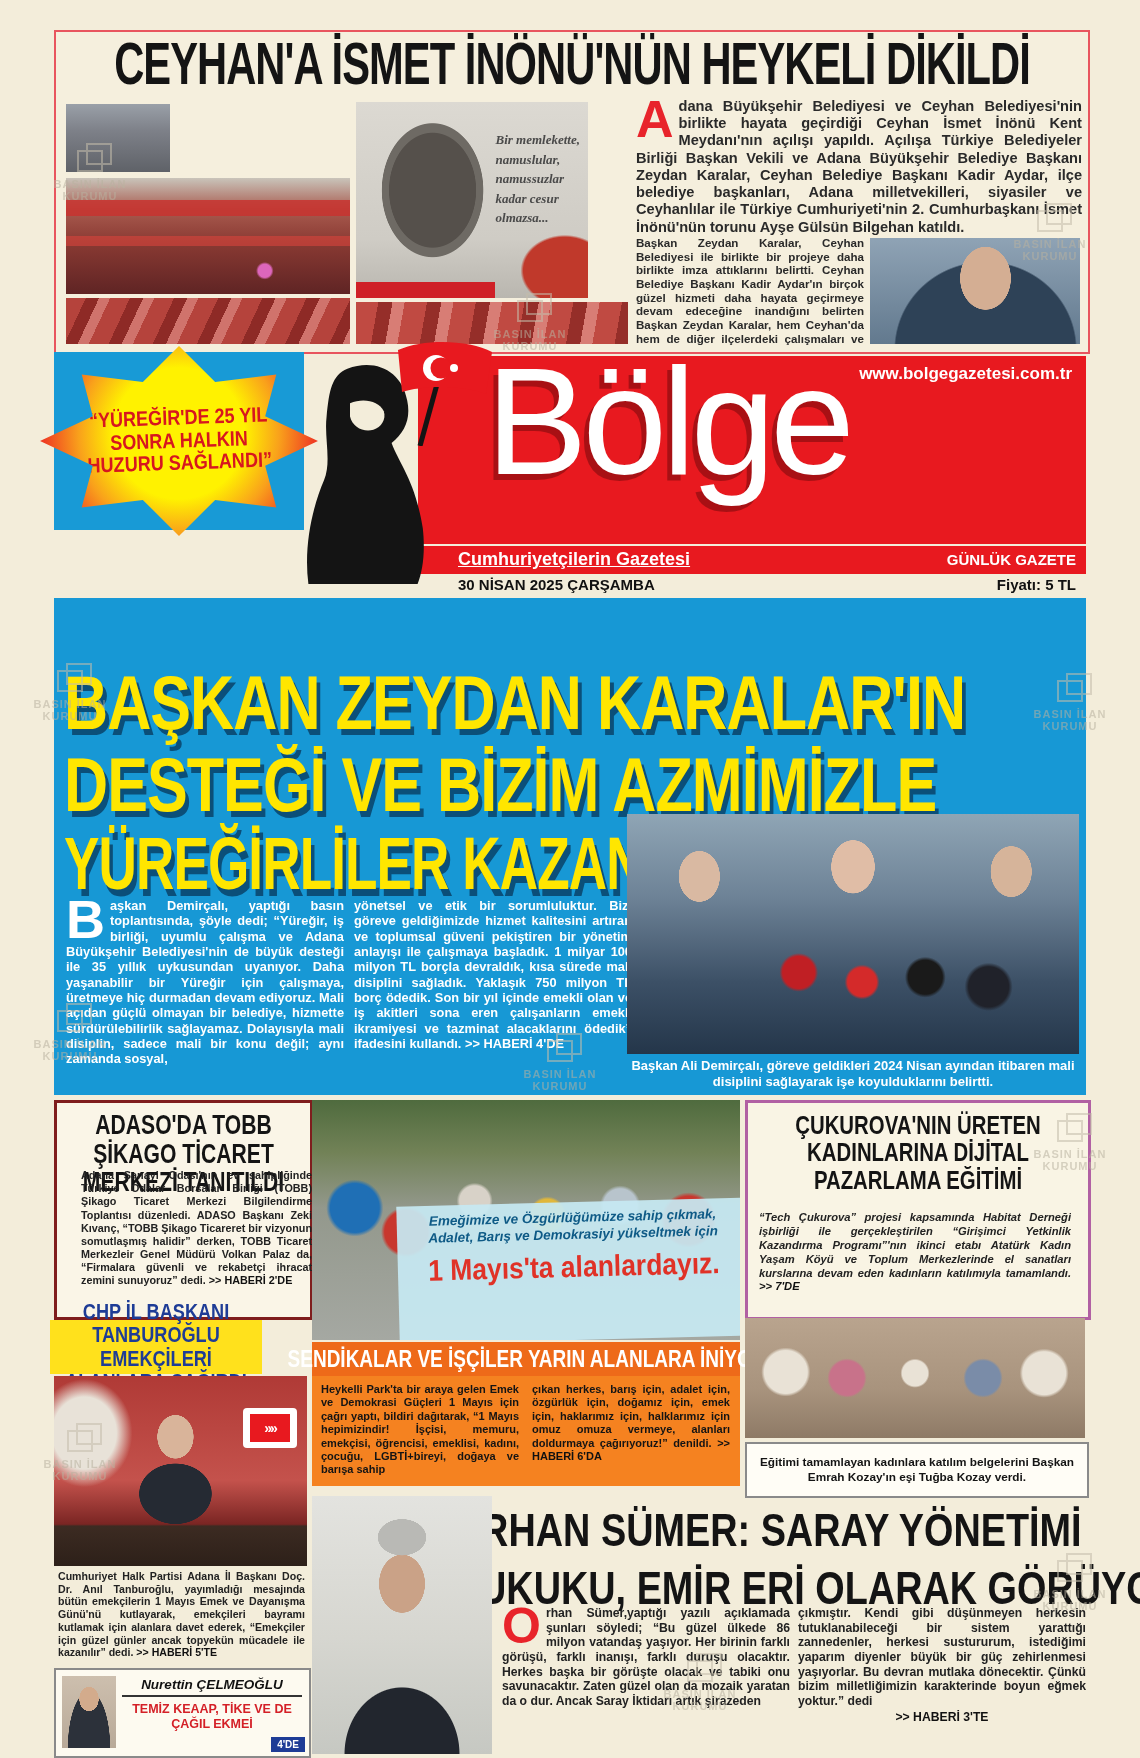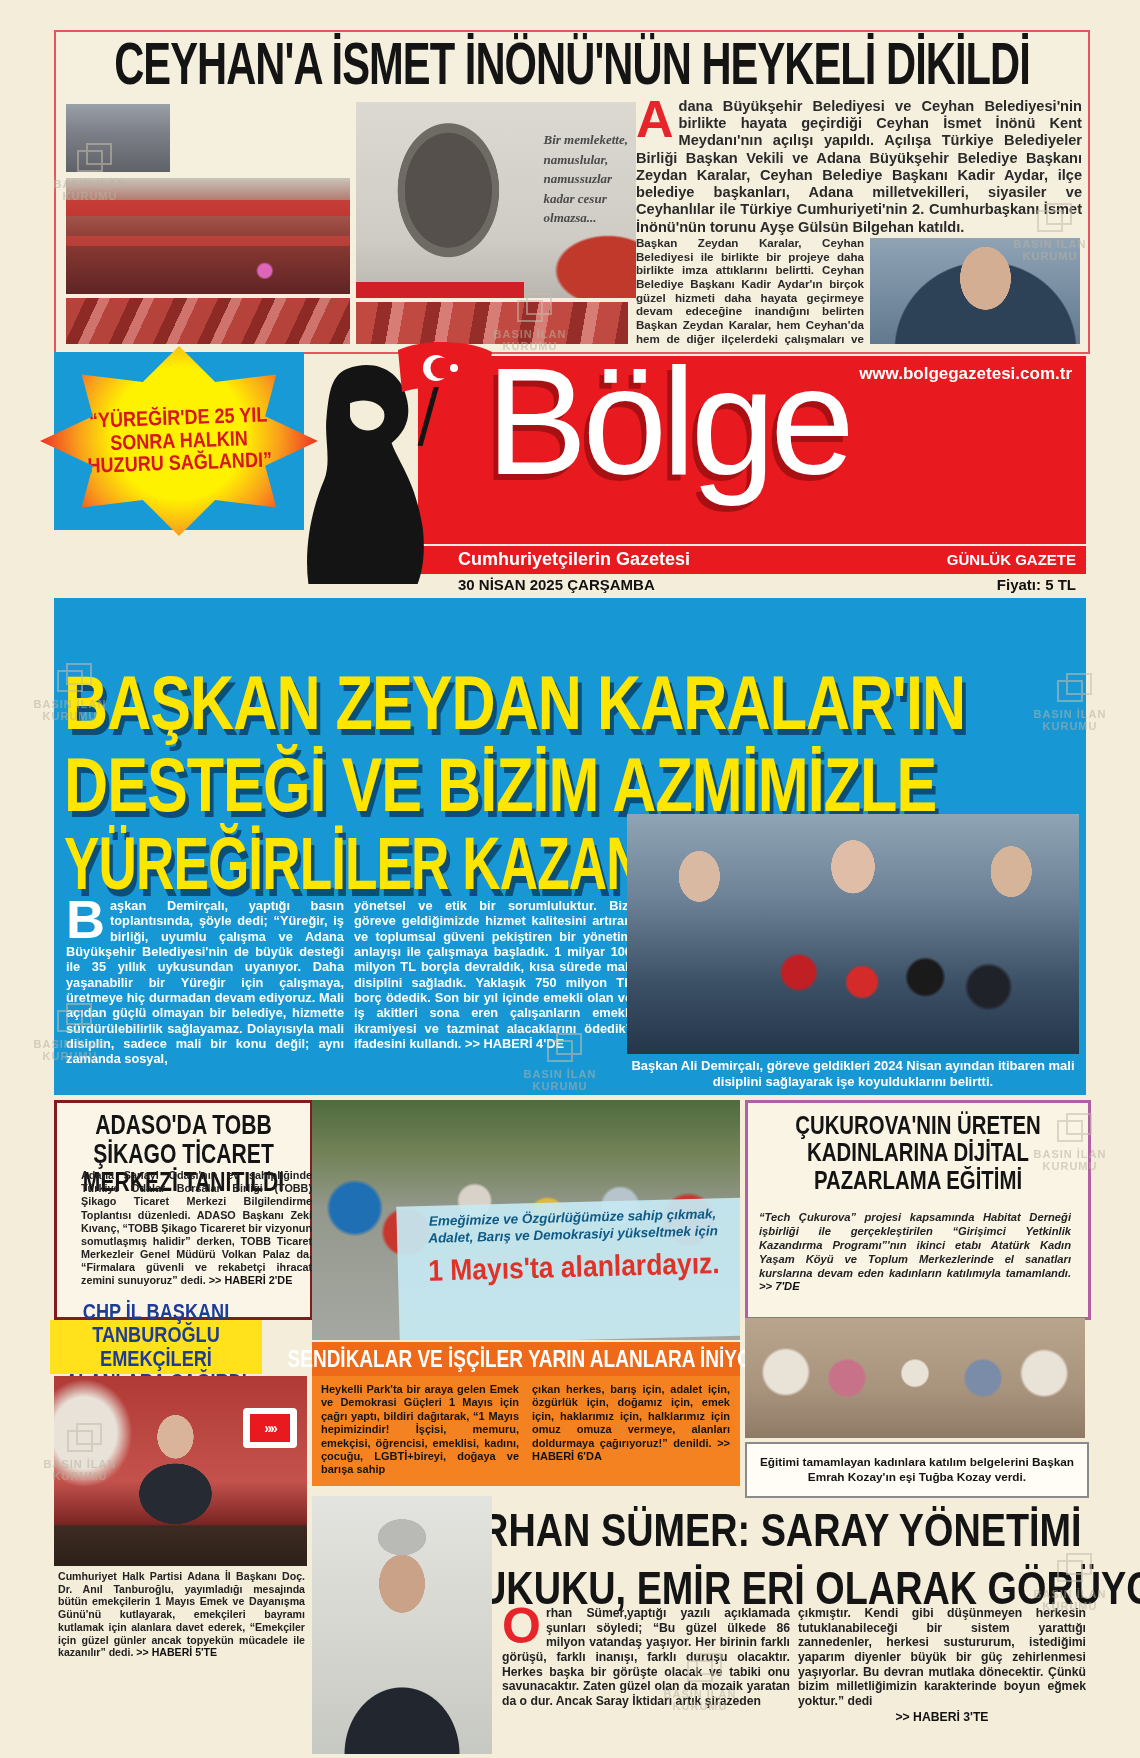--- a/index.html
+++ b/index.html
@@ -25,21 +25,21 @@
   
   #blue-patch{left:54px;top:352px;width:250px;height:178px;background:#189ad6;position:absolute;}
   #starburst{position:absolute;left:40px;top:346px;width:278px;height:190px;background:radial-gradient(circle at 50% 46%,#fff200 0 38%,#f9a11b 58%,#ef3e23 78%);clip-path:polygon(100% 50%,81% 63%,85% 85%,63% 81%,50% 100%,37% 81%,15% 85%,19% 63%,0% 50%,19% 37%,15% 15%,37% 19%,50% 0%,63% 19%,85% 15%,81% 37%);display:flex;align-items:center;justify-content:center;z-index:5;}
   #starburst-text{color:#d7161f;font-weight:900;font-size:19px;line-height:1.08;text-align:center;width:200px;transform:rotate(-2deg) scale(.95,1.1);}
   #masthead-red{left:418px;top:356px;width:668px;height:188px;background:#e8191f;position:absolute;}
   #masthead-site{position:absolute;right:14px;top:8px;color:#fff;font-weight:bold;font-size:17px;}
   #masthead-logo{position:absolute;left:68px;top:-26px;color:#fff;font-weight:400;font-size:152px;letter-spacing:-5px;line-height:1.2;text-shadow:-5px 6px 0 rgba(50,0,0,.35);}
   #ataturk{position:absolute;left:298px;top:358px;width:130px;height:226px;z-index:4;}
   #flag{position:absolute;left:380px;top:336px;width:120px;height:110px;z-index:6;}
   #tagline-row{left:330px;top:546px;width:756px;height:28px;background:#e8191f;position:absolute;color:#fff;}
-  #tagline{position:absolute;left:128px;top:3px;font-size:18px;font-weight:900;}
+  #tagline{position:absolute;left:128px;top:3px;font-size:18px;font-weight:900;text-decoration:underline;}
   #daily{position:absolute;right:10px;top:5px;font-size:15px;font-weight:900;}
   #date-row{left:330px;top:576px;width:756px;height:22px;position:absolute;color:#111;}
   #date{position:absolute;left:128px;top:0;font-size:15px;font-weight:900;}
   #price{position:absolute;right:10px;top:0;font-size:15px;font-weight:900;}
   
   #blue-block{left:54px;top:598px;width:1032px;height:497px;background:#1798d5;position:absolute;overflow:hidden;}
   #kicker{position:absolute;left:14px;top:5px;width:1004px;color:#fff;font-weight:900;font-size:24px;line-height:1.13;}
   .hl{position:absolute;left:10px;color:#ffe600;font-weight:900;line-height:1;text-shadow:4px 5px 0 #0b4f79;letter-spacing:-1px;transform-origin:left top;white-space:nowrap;}
   #hl1{top:66px;font-size:63px;transform:scale(.97,1.22);}
   #hl2{top:148px;font-size:63px;transform:scale(.97,1.22);}
@@ -105,21 +105,21 @@
     <div class="photo" style="left:10px;top:72px;width:104px;height:68px;background:linear-gradient(180deg,#9aa0a8 0%,#7d8088 40%,#5f6268 100%),radial-gradient(circle at 30% 60%,#c23 0 8%,transparent 9%);"></div>
 
 
     <div class="photo" style="left:10px;top:146px;width:284px;height:116px;background:radial-gradient(circle at 70% 80%,#d6b 0 3%,transparent 4%),linear-gradient(180deg,#c9c4ba 0%,#a85a4e 28%,#8a3a33 55%,#5f2424 100%);">
       <div class="abs" style="left:0;top:22px;width:100%;height:16px;background:#c8332f;opacity:.85;"></div>
       <div class="abs" style="left:0;top:58px;width:100%;height:10px;background:#d8443c;opacity:.6;"></div>
     </div>
 
     <div class="photo" style="left:10px;top:266px;width:284px;height:46px;background:repeating-linear-gradient(115deg,#b5433c 0 18px,#8e2a26 18px 30px,#d0736c 30px 40px);"></div>
 
-    <div class="photo" style="left:300px;top:70px;width:280px;height:196px;background:radial-gradient(ellipse 72px 95px at 33% 45%,#55504b 0 60%,#6e6a64 61% 70%,transparent 71%),radial-gradient(ellipse at 90% 86%,#c0392b 0 14%,transparent 15%),linear-gradient(180deg,#dcd9d2 0%,#cfccc5 70%,#b9b6af 100%);">
+    <div class="photo" style="left:300px;top:70px;width:232px;height:196px;background:radial-gradient(ellipse 72px 95px at 33% 45%,#55504b 0 60%,#6e6a64 61% 70%,transparent 71%),radial-gradient(ellipse at 90% 86%,#c0392b 0 14%,transparent 15%),linear-gradient(180deg,#dcd9d2 0%,#cfccc5 70%,#b9b6af 100%);">
       <div class="quote-lines">
         <div>Bir memlekette,</div>
         <div>namuslular,</div>
         <div>namussuzlar</div>
         <div>kadar cesur</div>
         <div>olmazsa...</div>
       </div>
       <div class="abs" style="left:0;bottom:0;width:60%;height:16px;background:#cf2027;"></div>
     </div>
 
@@ -208,20 +208,26 @@
          radial-gradient(ellipse 80px 90px at 12% 30%,#e8e2d8 0 40%,transparent 60%),
          linear-gradient(180deg,#b03a36 0%,#c4524c 55%,#7a2523 78%,#3c2b22 79%,#2d2019 100%);">
     <div id="chp-logo">
       <div id="chp-logo-inner">»»</div>
     </div>
   </div>
   <div id="chp-body">
     <span>Cumhuriyet Halk Partisi Adana İl Başkanı Doç. Dr. Anıl Tanburoğlu, yayımladığı mesajında bütün emekçilerin 1 Mayıs Emek ve Dayanışma Günü'nü kutlayarak, emekçileri bayramı kutlamak için alanlara davet ederek, “Emekçiler için güzel günler ancak topyekün mücadele ile kazanılır” dedi. </span><span class="more">&gt;&gt; HABERİ 5'TE</span>
   </div>
 
+  <div id="celmeoglu-box">
+    <div id="celmeoglu-photo" class="photo" style="background:radial-gradient(ellipse 16px 20px at 50% 32%,#d3ab8c 0 60%,transparent 61%),radial-gradient(ellipse at 50% 100%,#2c313a 0 55%,transparent 56%),linear-gradient(180deg,#cdbfae 0%,#b8a998 100%);"></div>
+    <div id="celmeoglu-name">Nurettin ÇELMEOĞLU</div>
+    <div id="celmeoglu-title">TEMİZ KEAAP, TİKE VE DE ÇAĞIL EKMEİ</div>
+    <div id="celmeoglu-page">4'DE</div>
+  </div>
 
   <div id="mayday-photo" class="photo" style="background:
          radial-gradient(circle at 10% 45%,#1f6fb5 0 6%,transparent 7%),
          radial-gradient(circle at 22% 55%,#c8372e 0 6%,transparent 7%),
          radial-gradient(circle at 38% 42%,#d8d2c8 0 5%,transparent 6%),
          radial-gradient(circle at 55% 48%,#e0b73a 0 6%,transparent 7%),
          radial-gradient(circle at 72% 44%,#b8c4cc 0 5%,transparent 6%),
          radial-gradient(circle at 88% 50%,#c8372e 0 6%,transparent 7%),
          linear-gradient(180deg,#4f6b3e 0%,#728257 22%,#93988c 45%,#a5a8a2 100%);">
     <div id="mayday-banner">

